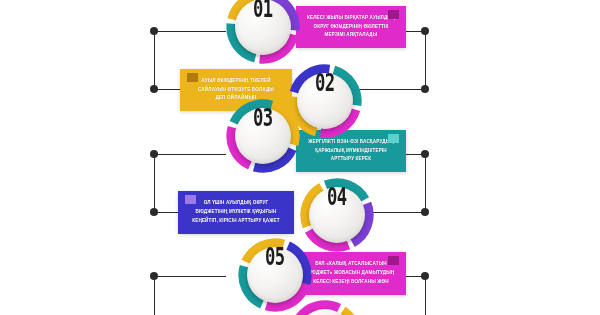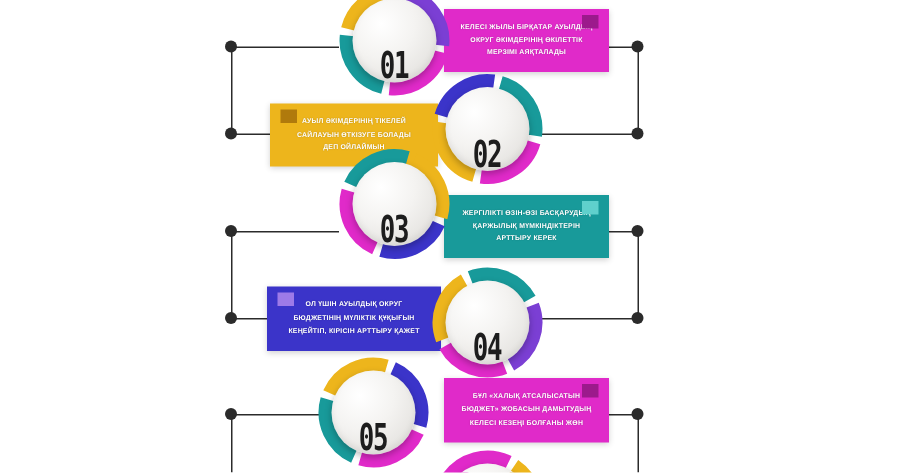--- a/index.html
+++ b/index.html
@@ -53,21 +53,21 @@
   }
   .node-core {
     position: absolute;
     left: 9px; top: 9px;
     width: 56px;
     height: 56px;
     border-radius: 50%;
     background: radial-gradient(circle at 34% 30%, #ffffff 0%, #f4f3f1 42%, #dcdad6 100%);
     box-shadow: 0 2px 5px rgba(0,0,0,0.28), inset 0 -2px 4px rgba(0,0,0,0.07);
     display: flex;
-    align-items: flex-end;
+    align-items: flex-start;
     justify-content: center;
   }
   .node-number {
     font-family: "DejaVu Sans Mono", monospace;
     font-size: 21px;
     font-weight: bold;
     color: #1d1d1d;
     letter-spacing: -1px;
     line-height: 1;
     transform: scaleX(0.82) scaleY(1.18);
@@ -194,21 +194,21 @@
           <path d="M 90.75242050359185 60.160719615186046 A 42 42 0 0 1 45.60980454275856 91.76991960546749" fill="none" stroke-width="15" stroke-linecap="butt" stroke="#e02ac9"></path>
           <path d="M 39.839280384813954 90.75242050359185 A 42 42 0 0 1 8.230080394532514 45.609804542758575" fill="none" stroke-width="15" stroke-linecap="butt" stroke="#189a9a"></path>
           <path d="M 9.24757949640815 39.83928038481396 A 42 42 0 0 1 54.390195457241425 8.230080394532514" fill="none" stroke-width="15" stroke-linecap="butt" stroke="#edb51c"></path>
         </g>
     </svg>
     <div class="node-core">
       <span class="node-number">01</span>
     </div>
   </div>
 
-  <div class="step-node" id="node-2" style="left:288px; top:49px;">
+  <div class="step-node" id="node-2" style="left:288px; top:64px;">
     <svg class="arc-ring" viewBox="0 0 100 100">
       <g id="ring-2">
           <path d="M 9.627008770590614 38.42323105568602 A 42 42 0 0 1 55.84527024032276 8.408741112854052" fill="none" stroke-width="15" stroke-linecap="butt" stroke="#3b34c9"></path>
           <path d="M 61.57676894431397 9.627008770590606 A 42 42 0 0 1 91.59125888714595 55.84527024032275" fill="none" stroke-width="15" stroke-linecap="butt" stroke="#189a9a"></path>
           <path d="M 90.3729912294094 61.57676894431397 A 42 42 0 0 1 44.15472975967725 91.59125888714595" fill="none" stroke-width="15" stroke-linecap="butt" stroke="#e02ac9"></path>
           <path d="M 38.42323105568604 90.3729912294094 A 42 42 0 0 1 8.408741112854052 44.154729759677245" fill="none" stroke-width="15" stroke-linecap="butt" stroke="#edb51c"></path>
         </g>
     </svg>
     <div class="node-core">
       <span class="node-number">02</span>
@@ -222,35 +222,35 @@
           <path d="M 11.631090779010755 32.91706099081641 A 42 42 0 0 1 61.576768944313976 9.627008770590614" fill="none" stroke-width="15" stroke-linecap="butt" stroke="#189a9a"></path>
           <path d="M 67.08293900918362 11.63109077901077 A 42 42 0 0 1 90.3729912294094 61.57676894431397" fill="none" stroke-width="15" stroke-linecap="butt" stroke="#edb51c"></path>
           <path d="M 88.36890922098925 67.08293900918359 A 42 42 0 0 1 38.42323105568603 90.3729912294094" fill="none" stroke-width="15" stroke-linecap="butt" stroke="#3b34c9"></path>
         </g>
     </svg>
     <div class="node-core">
       <span class="node-number">03</span>
     </div>
   </div>
 
-  <div class="step-node" id="node-4" style="left:288px; top:178px;">
+  <div class="step-node" id="node-4" style="left:300px; top:178px;">
     <svg class="arc-ring" viewBox="0 0 100 100">
       <g id="ring-4">
           <path d="M 65.05145388090261 89.21037791288248 A 42 42 0 0 1 13.265972300145378 70.36200405034616" fill="none" stroke-width="15" stroke-linecap="butt" stroke="#e02ac9"></path>
           <path d="M 10.789622087117529 65.05145388090261 A 42 42 0 0 1 29.637995949653853 13.265972300145371" fill="none" stroke-width="15" stroke-linecap="butt" stroke="#edb51c"></path>
           <path d="M 34.94854611909737 10.789622087117529 A 42 42 0 0 1 86.73402769985464 29.63799594965385" fill="none" stroke-width="15" stroke-linecap="butt" stroke="#189a9a"></path>
           <path d="M 89.21037791288246 34.948546119097365 A 42 42 0 0 1 70.36200405034619 86.73402769985461" fill="none" stroke-width="15" stroke-linecap="butt" stroke="#7b3fd4"></path>
         </g>
     </svg>
     <div class="node-core">
       <span class="node-number">04</span>
     </div>
   </div>
 
-  <div class="step-node" id="node-5" style="left:212px; top:238px;">
+  <div class="step-node" id="node-5" style="left:238px; top:238px;">
     <svg class="arc-ring" viewBox="0 0 100 100">
       <g id="ring-5">
           <path d="M 67.0829390091836 11.631090779010762 A 42 42 0 0 1 90.3729912294094 61.57676894431397" fill="none" stroke-width="15" stroke-linecap="butt" stroke="#3b34c9"></path>
           <path d="M 88.36890922098924 67.0829390091836 A 42 42 0 0 1 38.42323105568604 90.3729912294094" fill="none" stroke-width="15" stroke-linecap="butt" stroke="#e02ac9"></path>
           <path d="M 32.917060990816395 88.36890922098924 A 42 42 0 0 1 9.627008770590606 38.423231055686045" fill="none" stroke-width="15" stroke-linecap="butt" stroke="#189a9a"></path>
           <path d="M 11.631090779010755 32.91706099081641 A 42 42 0 0 1 61.576768944313976 9.627008770590614" fill="none" stroke-width="15" stroke-linecap="butt" stroke="#edb51c"></path>
         </g>
     </svg>
     <div class="node-core">
       <span class="node-number">05</span>

